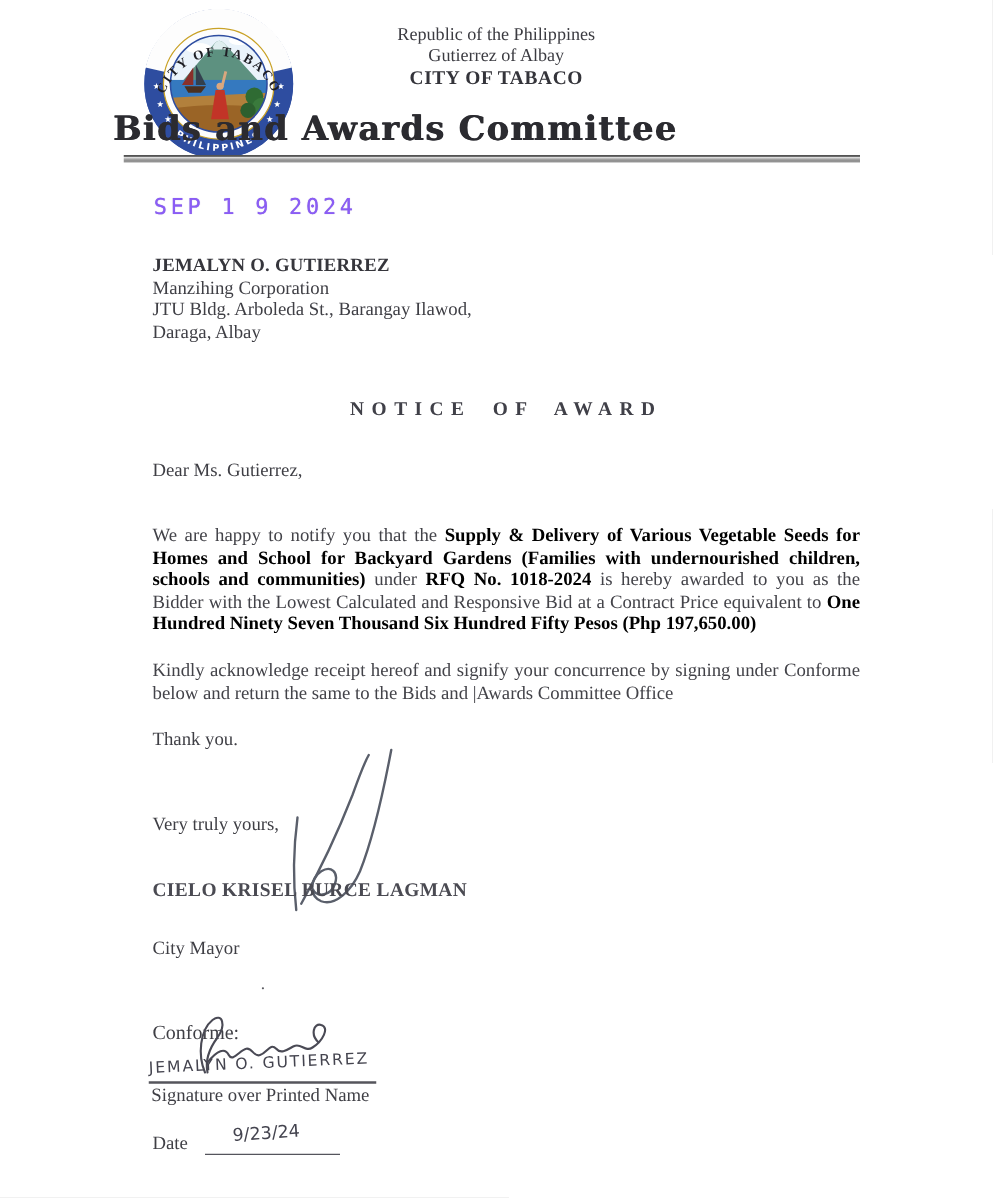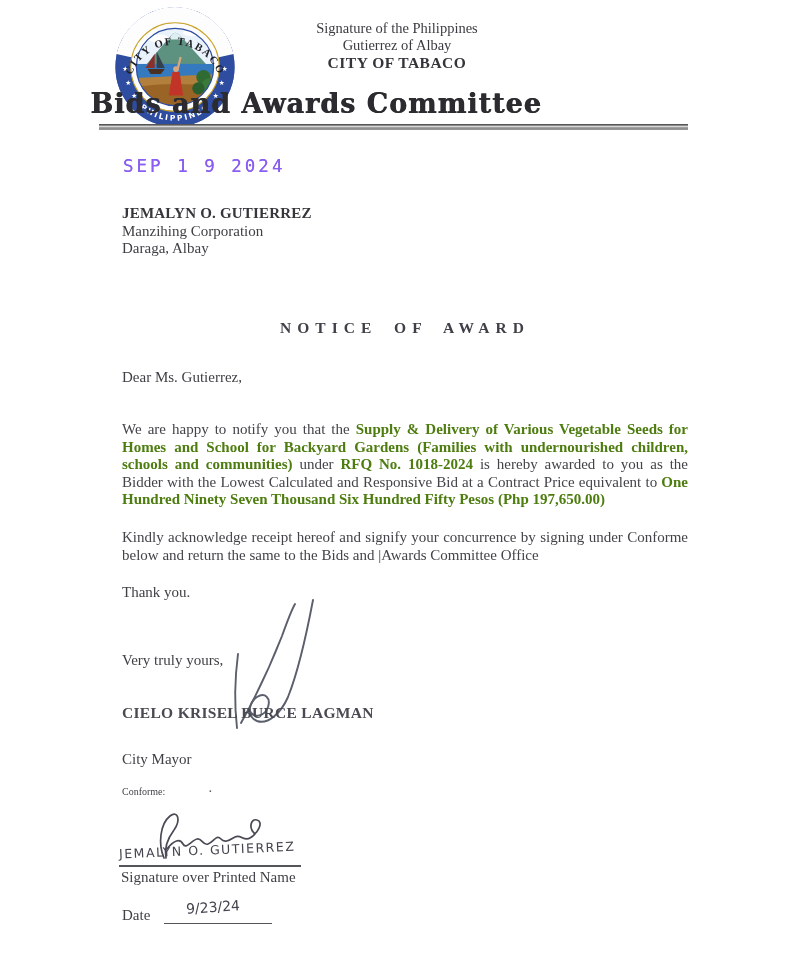--- a/index.html
+++ b/index.html
@@ -40,31 +40,31 @@
   .recipient{position:absolute;left:122px;top:205px;font-size:15px;line-height:17.6px;}
   .recipient .r-name{font-weight:bold;color:#36363c;letter-spacing:0.2px;}
   
   .noa-title{
     position:absolute;left:122px;top:319px;width:566px;text-align:center;
     font-weight:bold;font-size:15.5px;letter-spacing:6px;word-spacing:7px;color:#404048;
   }
   .salutation{position:absolute;left:122px;top:369px;font-size:15px;}
   
   .para{position:absolute;left:122px;width:566px;font-size:15px;line-height:17.5px;text-align:justify;color:#434349;}
-  .para b{color:#4d7c0f;}
+  .para b{color:#000000;}
   .p1{top:421px;}
   .p2{top:529px;}
   .thanks{position:absolute;left:122px;top:584px;font-size:15px;}
   
   .valediction{position:absolute;left:122px;top:652px;font-size:15px;}
   .mayor-signature{position:absolute;left:205px;top:592px;width:130px;height:145px;pointer-events:none;}
   .signer-name{position:absolute;left:122px;top:704px;font-size:15.5px;font-weight:bold;color:#4a4a52;letter-spacing:0.3px;}
   .signer-title{position:absolute;left:122px;top:723px;font-size:15px;margin-top:28px;}
   
-  .conforme-label{position:absolute;left:122px;top:786px;font-size:10px;}
+  .conforme-label{position:absolute;left:122px;top:818px;font-size:16px;}
   .conforme-dot{position:absolute;left:208px;top:784px;font-size:14px;color:#5a5a60;}
   .conforme-signature{position:absolute;left:148px;top:806px;width:135px;height:56px;pointer-events:none;}
   .hand-name{
     position:absolute;left:119px;top:842px;width:200px;
     font-family:"DejaVu Sans", sans-serif;font-size:12.5px;letter-spacing:1.5px;
     color:#44444f;transform:rotate(-2.5deg);white-space:nowrap;
   }
   .sig-line{position:absolute;left:119px;top:847px;width:182px;height:18px;border-bottom:2px solid #55555c;}
   .sig-caption{position:absolute;left:121px;top:869px;font-size:15px;}
   .date-row{position:absolute;left:122px;top:905px;font-size:15px;display:flex;align-items:flex-end;}
@@ -126,32 +126,33 @@
     </g>
     <text font-family="Liberation Serif, serif" font-size="10.5" font-weight="bold" fill="#1e1e24" letter-spacing="1.6">
       <textPath href="#topArc" startOffset="50%" text-anchor="middle">CITY OF TABACO</textPath>
     </text>
     <text font-family="DejaVu Sans, sans-serif" font-size="7.5" font-weight="bold" fill="#ffffff" letter-spacing="2">
       <textPath href="#botArc" startOffset="50%" text-anchor="middle">PHILIPPINES</textPath>
     </text>
   </svg>
 
   <div class="header-text">
-    <div>Signature of the Philippines</div>
+    <div>Republic of the Philippines</div>
     <div>Gutierrez of Albay</div>
     <div class="gov-city">CITY OF TABACO</div>
   </div>
   <div class="office-name">Bids and Awards Committee</div>
   <div class="divider"></div>
 
   <div class="date-stamp">SEP 1 9  2024</div>
 
   <div class="recipient">
     <div class="r-name">JEMALYN O. GUTIERREZ</div>
     <div>Manzihing Corporation</div>
+    <div>JTU Bldg. Arboleda St., Barangay Ilawod,</div>
     <div>Daraga, Albay</div>
   </div>
 
   <div class="noa-title">NOTICE OF AWARD</div>
 
   <div class="salutation">Dear Ms. Gutierrez,</div>
 
   <div class="para p1"><span>We are happy to notify you that the </span><b>Supply &amp; Delivery of Various Vegetable Seeds for Homes and School for Backyard Gardens (Families with undernourished children, schools and communities)</b><span> under </span><b>RFQ No. 1018-2024</b><span> is hereby awarded to you as the Bidder with the Lowest Calculated and Responsive Bid at a Contract Price equivalent to </span><b>One Hundred Ninety Seven Thousand Six Hundred Fifty Pesos (Php 197,650.00)</b></div>
   <div class="para p2"><span>Kindly acknowledge receipt hereof and signify your concurrence by signing under Conforme below and return the same to the Bids and |Awards Committee Office</span></div>
   <div class="thanks">Thank you.</div>

